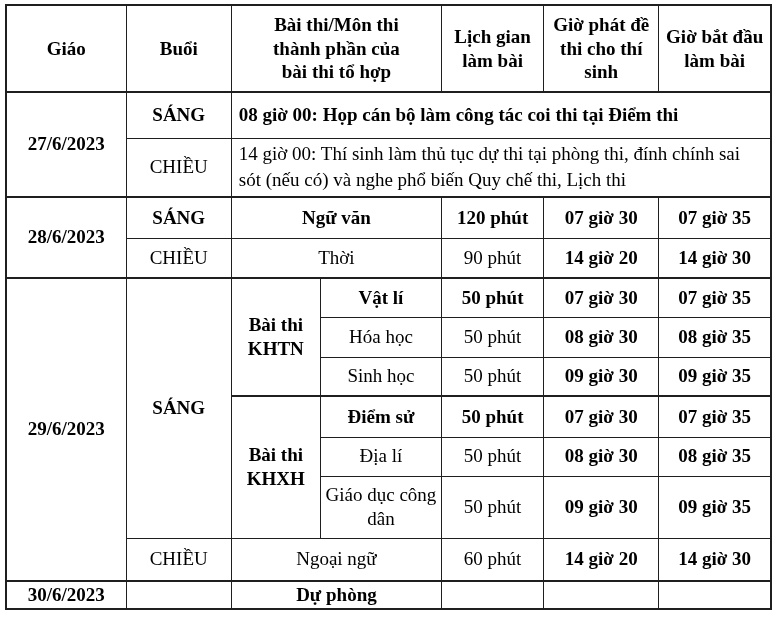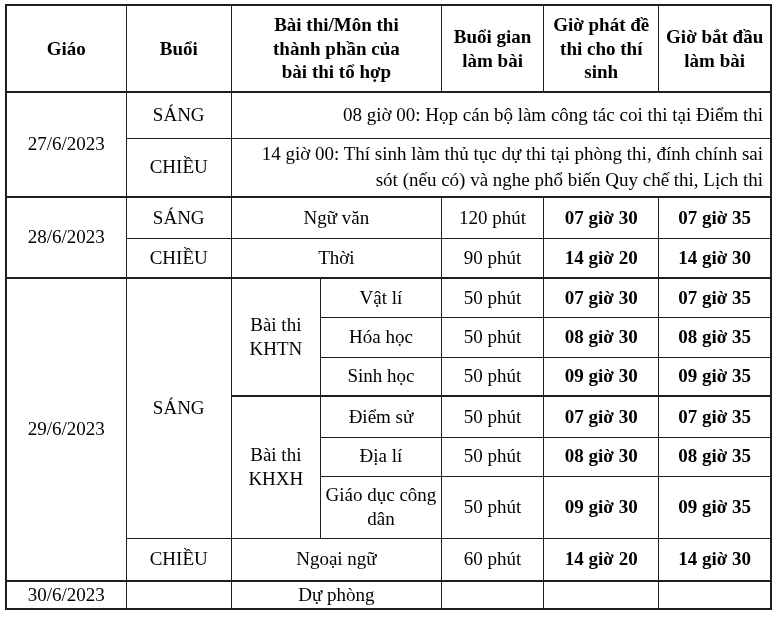--- a/index.html
+++ b/index.html
@@ -34,24 +34,24 @@
     overflow: hidden;
     word-wrap: break-word;
   }
   .schedule th {
     font-weight: bold;
     line-height: 1.26;
   }
   .schedule th.exam-head { padding: 0 31px; }
   .schedule th.handout-head, .schedule th.start-head { padding: 0 5px; }
   
-  .schedule .sep { border-top: 2px solid #1f1f1f; }
+  .schedule .sep { border-top: 2px solid #1f1f1f; font-weight: bold; }
   .schedule td.b { font-weight: bold; }
   .schedule td.note {
-    text-align: right;
+    text-align: left;
     padding: 2px 7px;
     line-height: 1.38;
   }
 </style>
 </head>
 <body>
 
 <div class="page">
   <table class="schedule">
     <colgroup>
@@ -62,21 +62,21 @@
       <col style="width:102px">
       <col style="width:115px">
       <col style="width:112px">
     </colgroup>
 
     <tbody>
         <tr style="height:87px">
       <th>Giáo</th>
       <th>Buổi</th>
       <th class="exam-head" colspan="2">Bài thi/Môn thi thành phần của bài thi tổ hợp</th>
-      <th>Buổi gian làm bài</th>
+      <th>Lịch gian làm bài</th>
       <th class="handout-head">Giờ phát đề thi cho thí sinh</th>
       <th class="start-head">Giờ bắt đầu làm bài</th>
     </tr>
 
     <tr style="height:46px">
       <td class="sep" rowspan="2">27/6/2023</td>
       <td class="sep">SÁNG</td>
       <td class="sep note" colspan="5">08 giờ 00: Họp cán bộ làm công tác coi thi tại Điểm thi</td>
     </tr>
     <tr style="height:59px">

